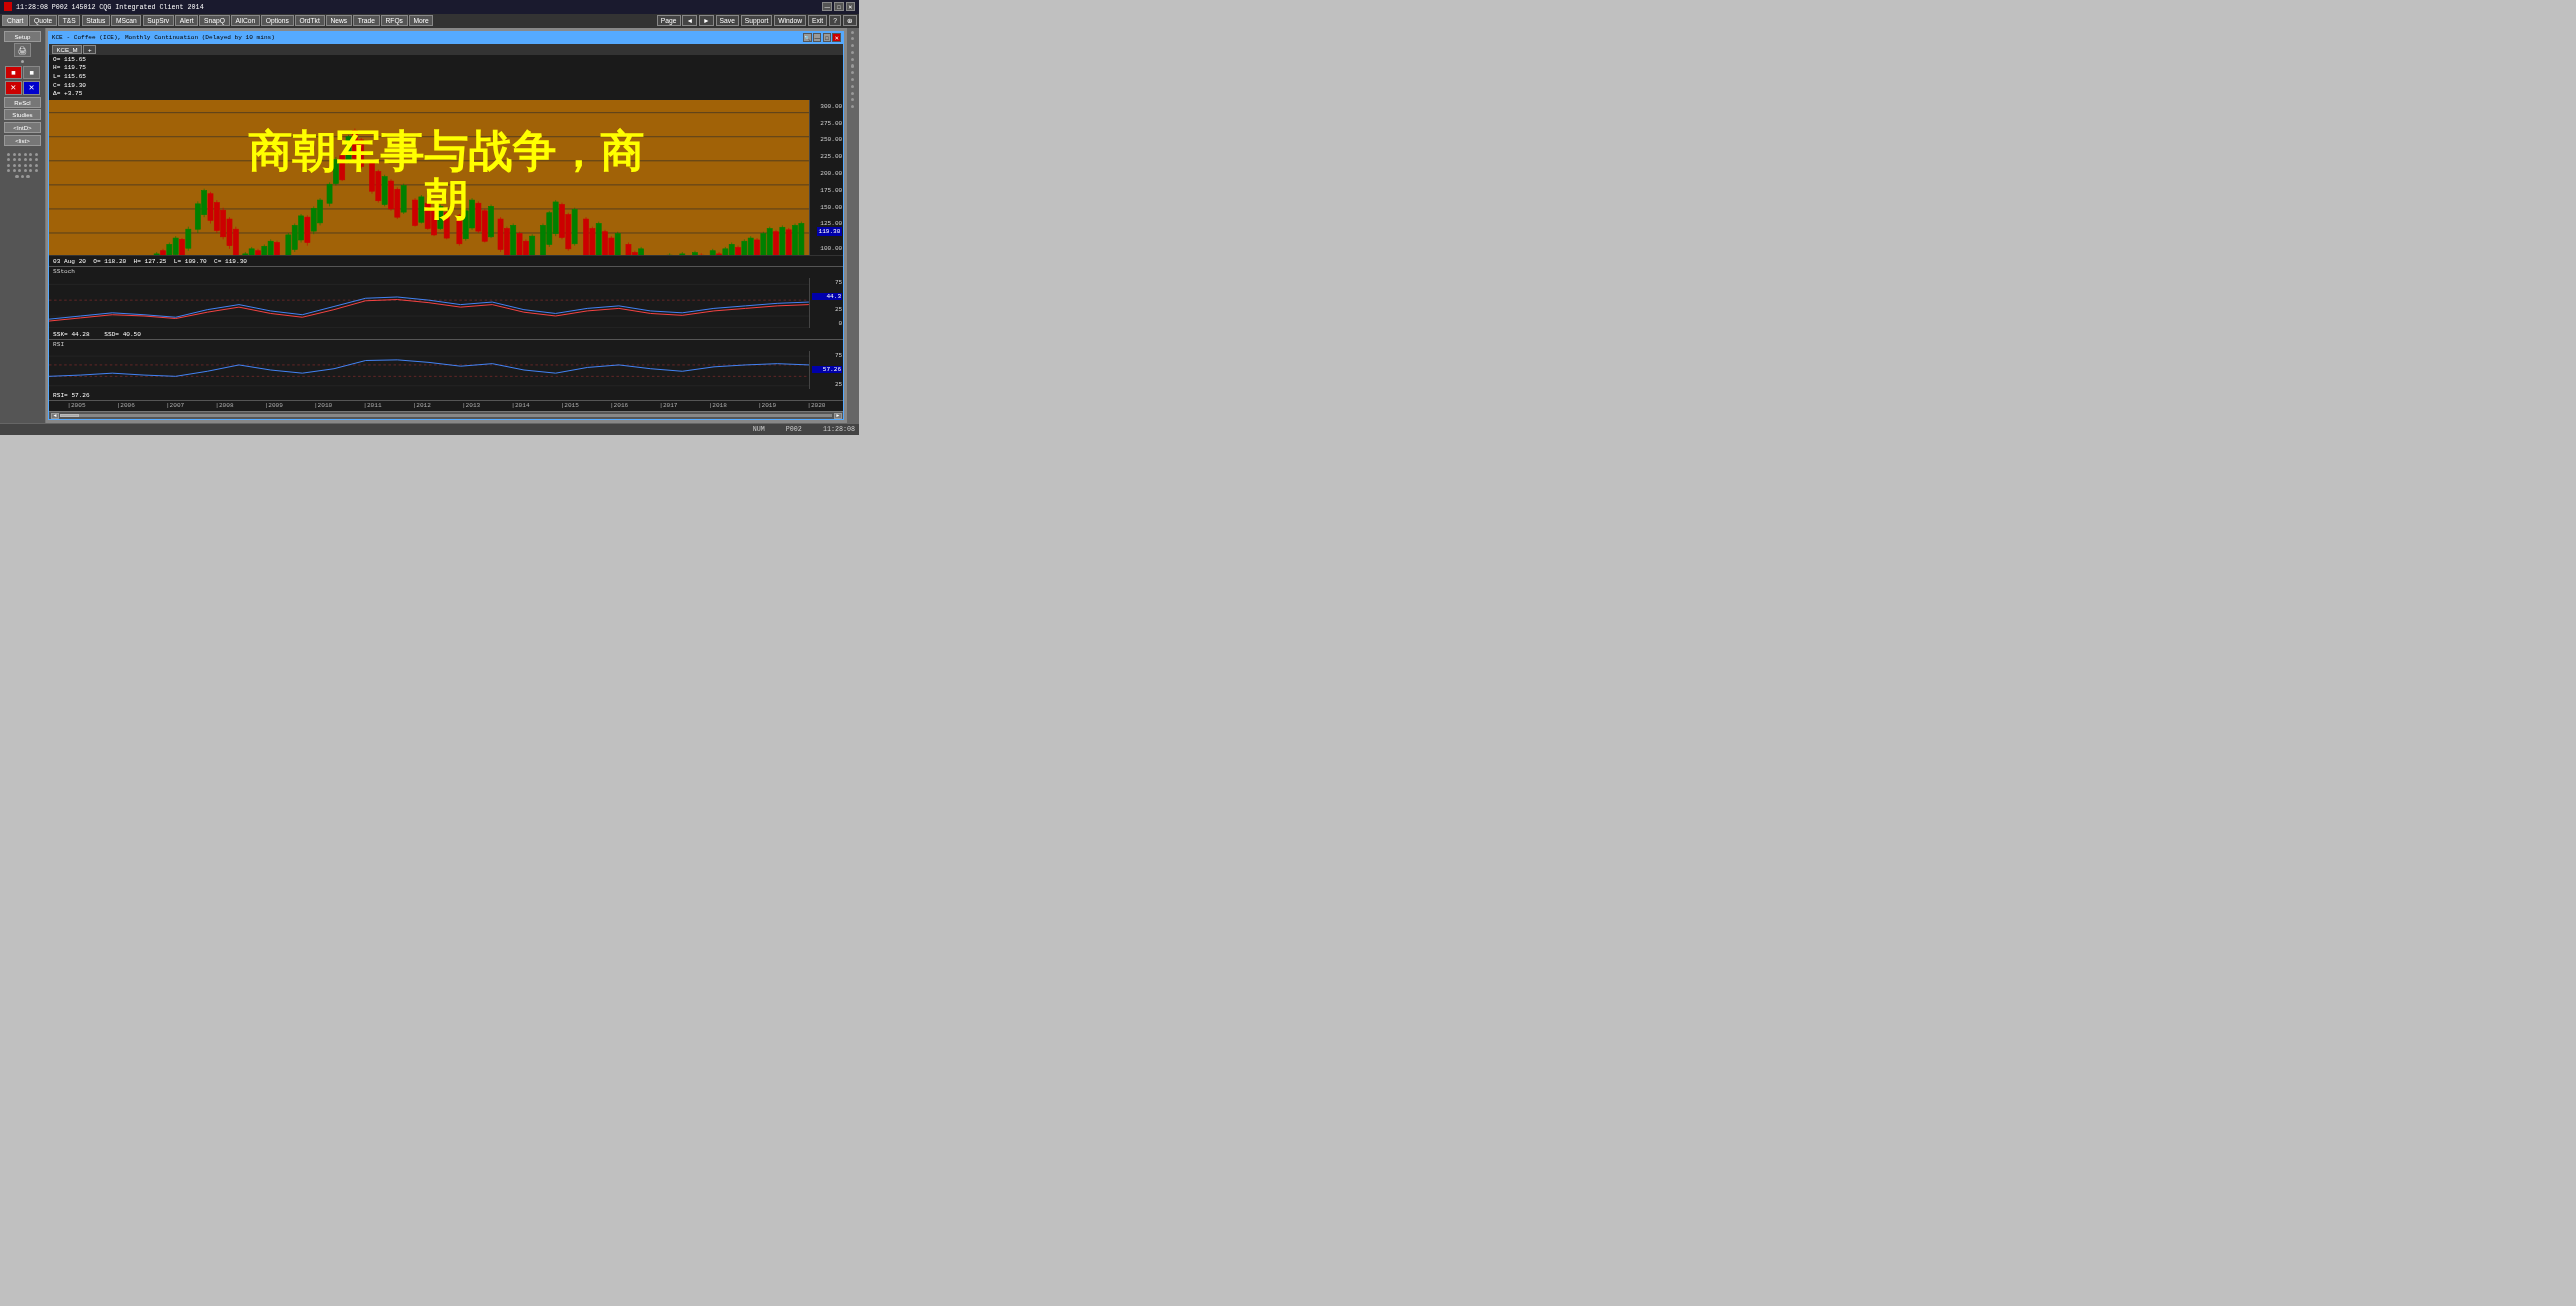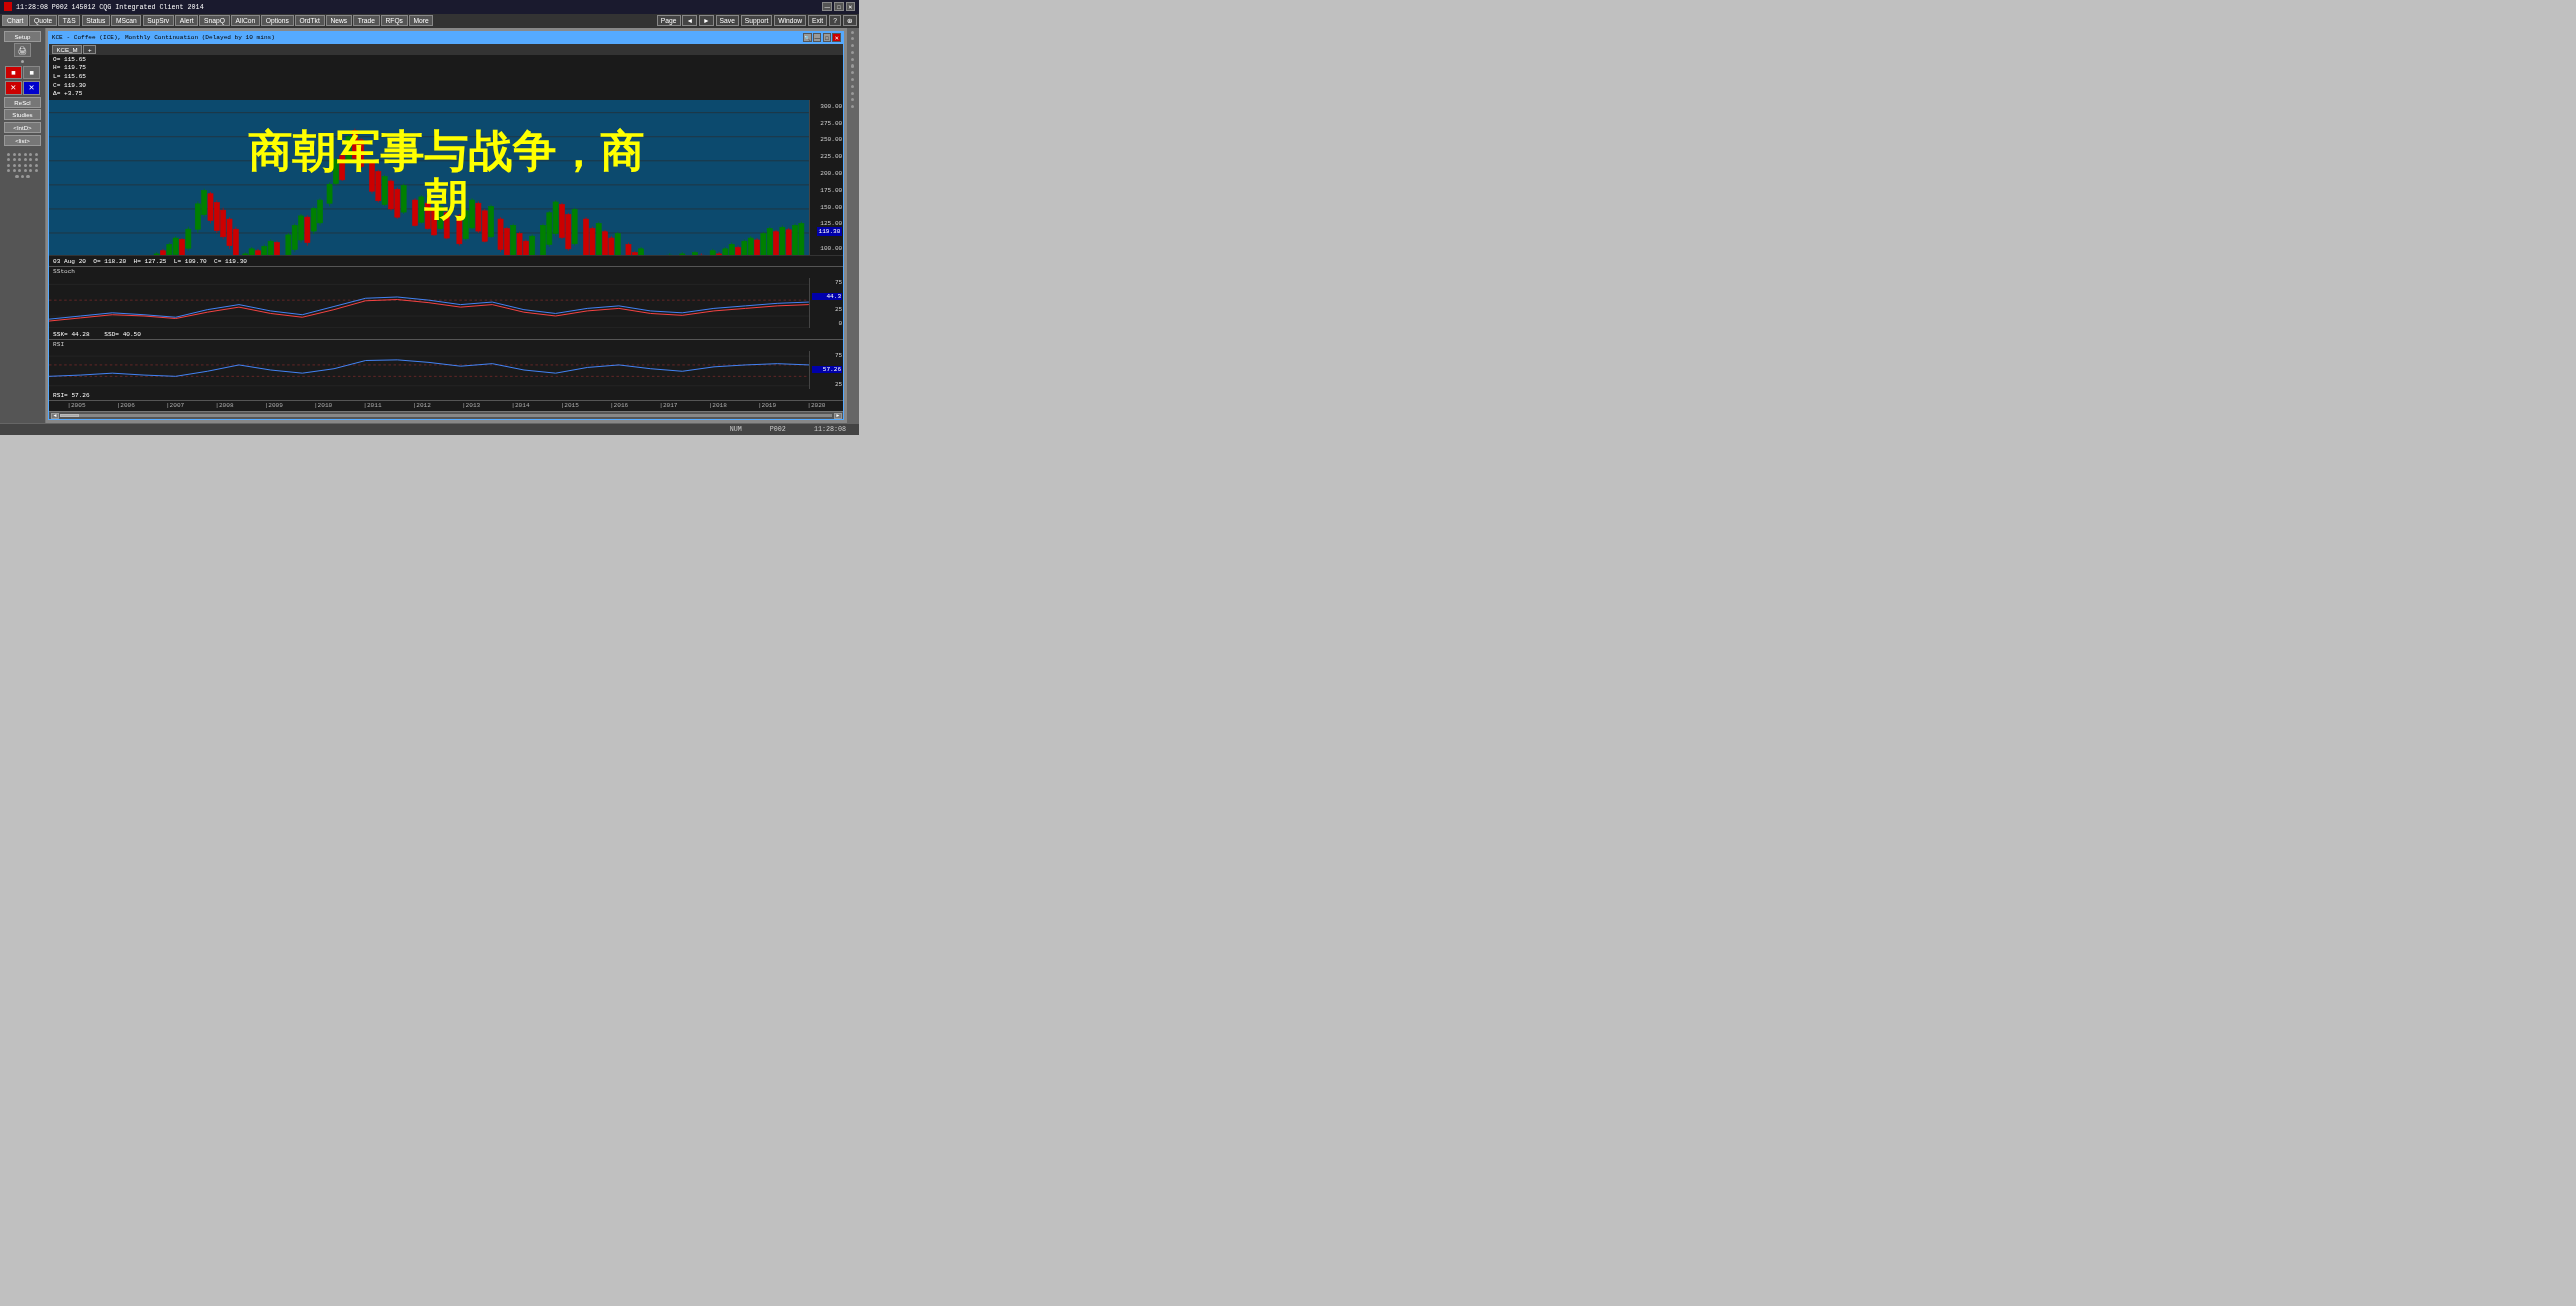--- a/index.html
+++ b/index.html
@@ -179,21 +179,21 @@
       padding: 1.2px 3.7px;
       font-size: 6.1px;
       color: #fff;
       line-height: 1.4;
     }
 
     
     #chart-body {
       flex: 1;
       position: relative;
-      background: #0c4a6e;
+      background: #a16207;
       overflow: hidden;
     }
 
     
     #watermark {
       position: absolute;
       top: 50%;
       left: 50%;
       transform: translate(-50%, -50%);
       color: yellow;
@@ -379,24 +379,24 @@
     .dot { width: 3.1px; height: 3.1px; background: #999; border-radius: 50%; }
 
     
     #status-bar {
       height: 12.2px;
       background: #444;
       border-top: 0.6px solid #666;
       display: flex;
       align-items: center;
       justify-content: flex-end;
-      padding: 0 13px;
+      padding: 0 4px;
       font-size: 6.7px;
       color: #ccc;
-      gap: 28px;
+      gap: 21px;
     }
   </style>
 </head>
 <body>
 
 <div id="title-bar">
   <div id="title-bar-left">
     <span class="title-icon"></span>
     <span>11:28:08</span>
     <span>P002</span>

